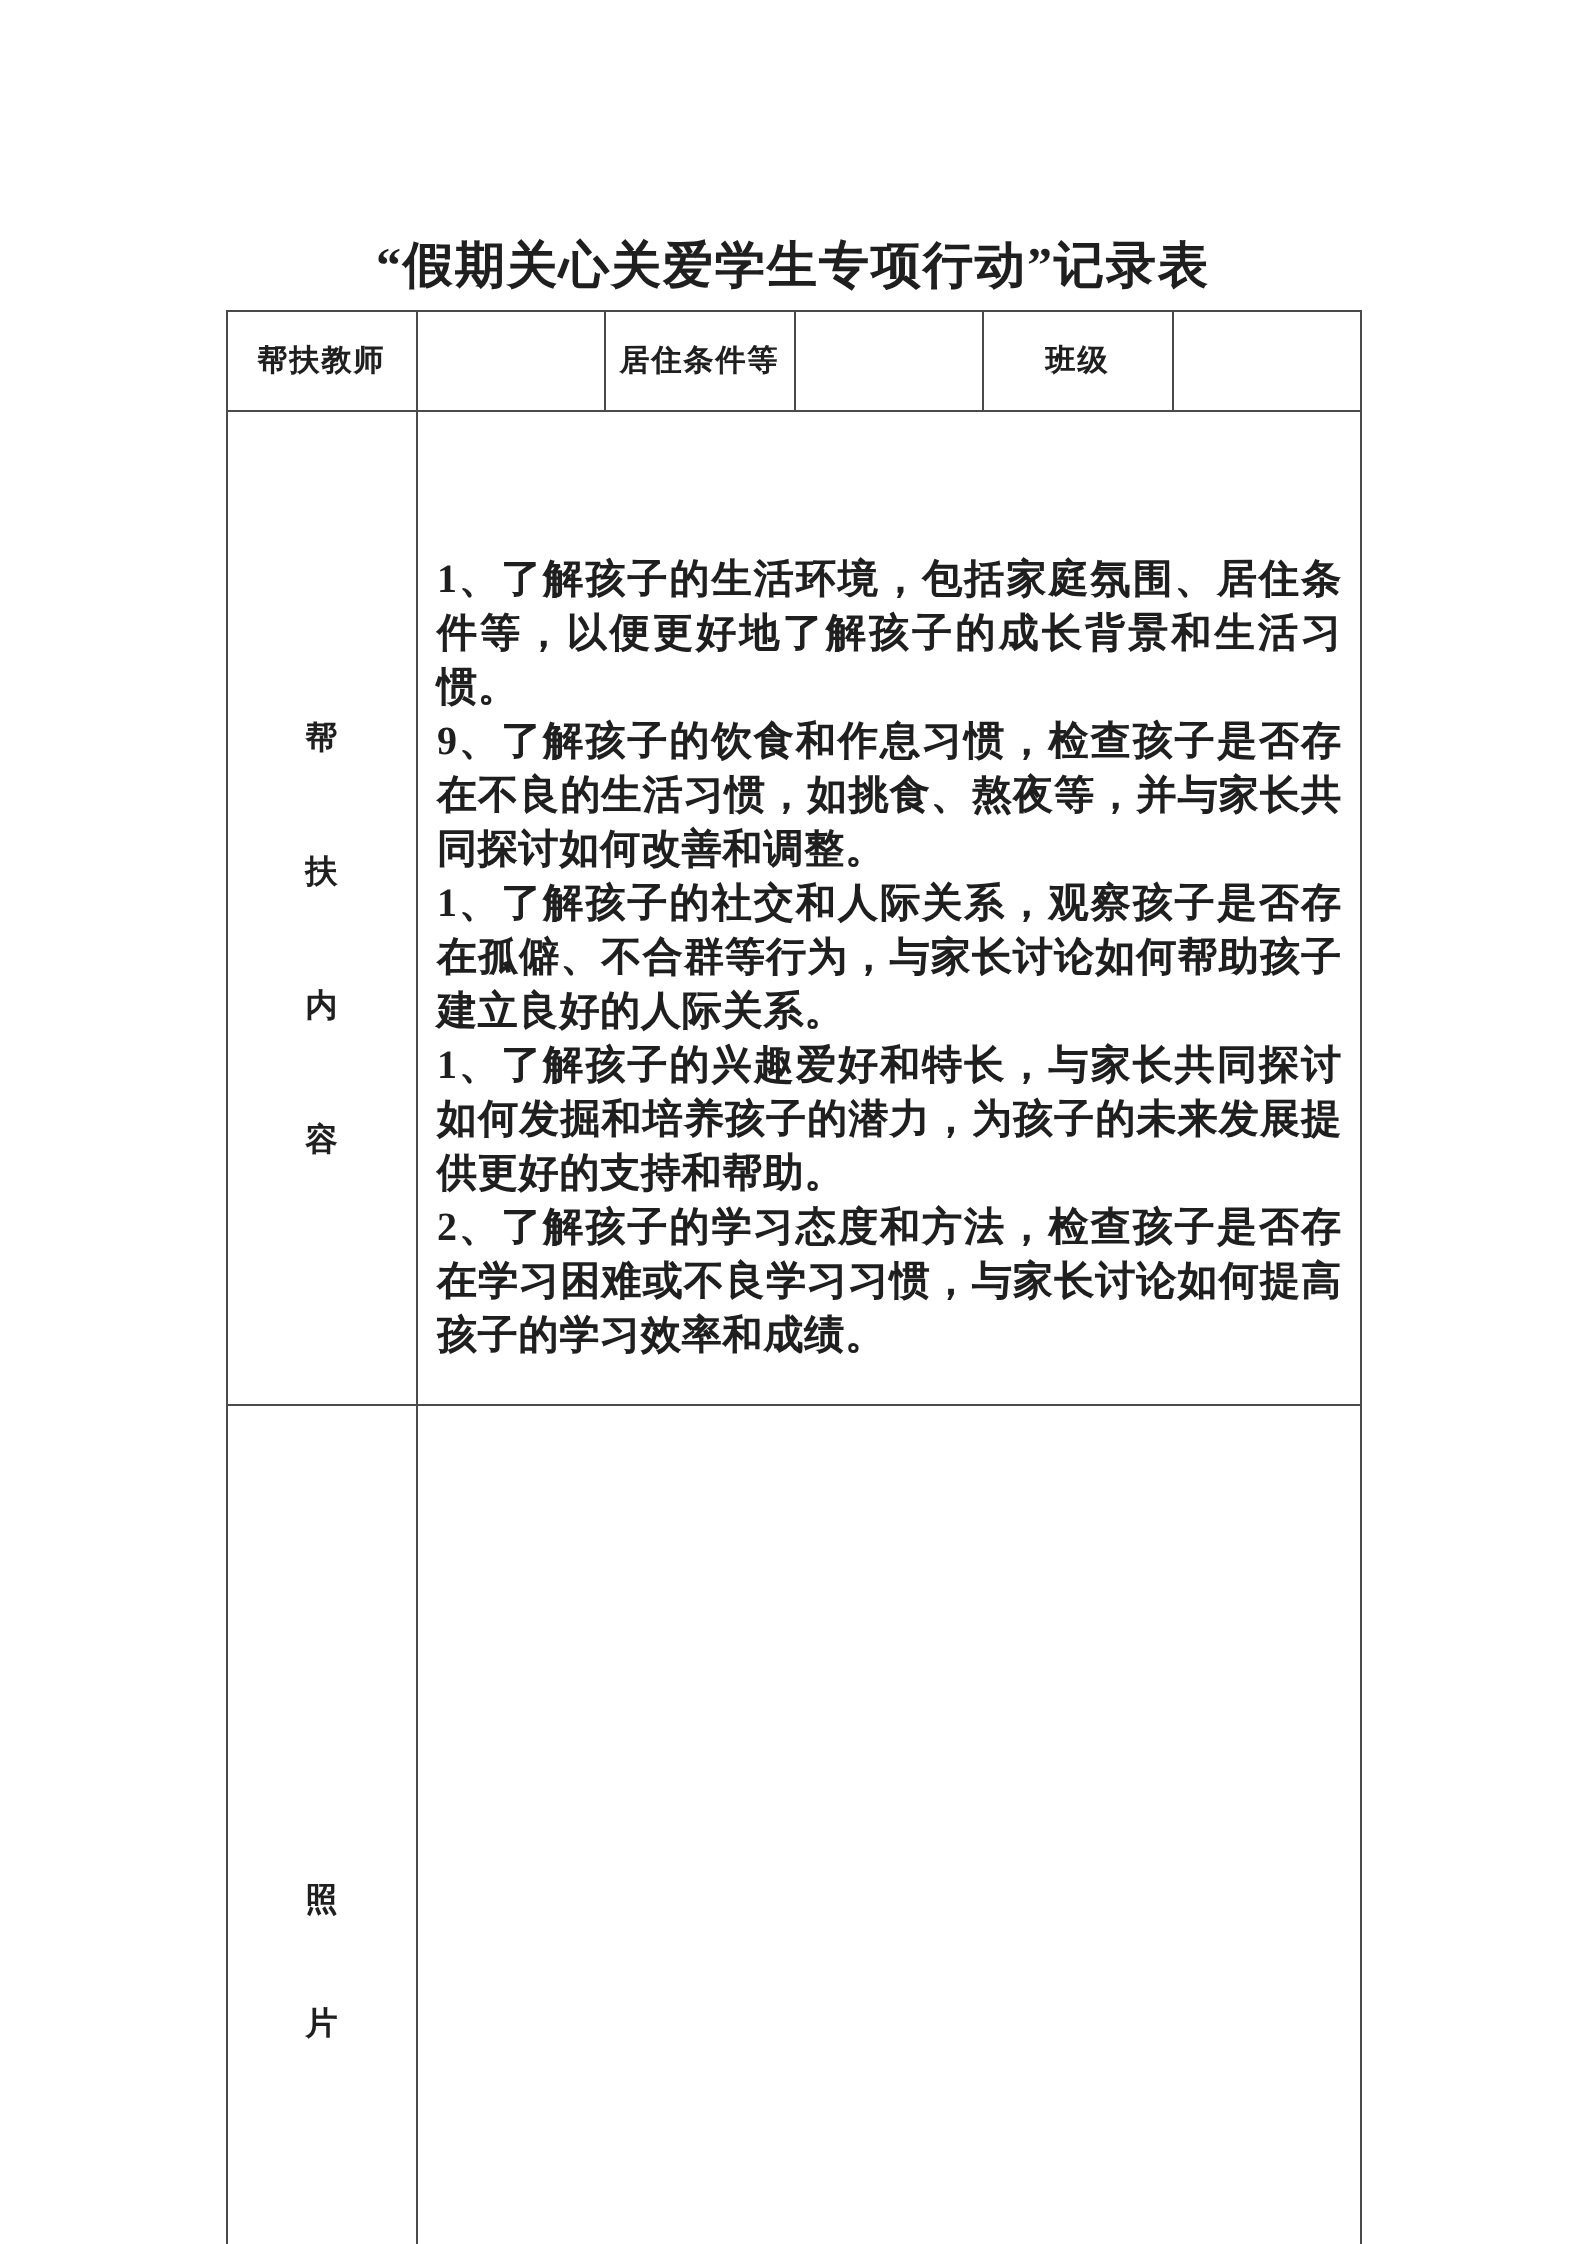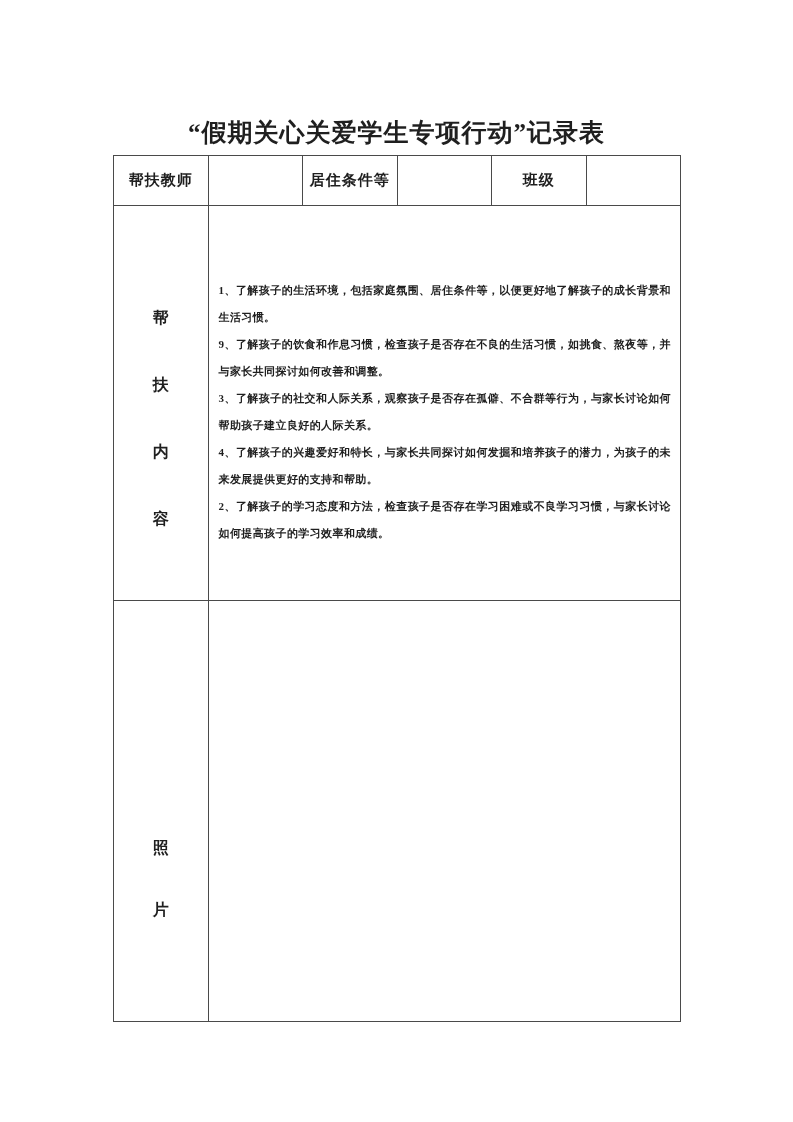--- a/index.html
+++ b/index.html
@@ -58,21 +58,21 @@
     font-size: 16px;
     position: relative;
   }
   .content-label-stack { gap: 46px; top: 16px; }
   .photo-label-stack { gap: 41px; top: 68px; }
   td.content-cell {
     vertical-align: top;
     padding: 71px 9px 20px 10px;
   }
   td.content-cell p {
-    font-size: 11px;
+    font-size: 20px;
     line-height: 27px;
     text-align: justify;
     letter-spacing: 0.4px;
   }
   td.photo-cell { vertical-align: top; }
 </style>
 </head>
 <body>
 
 <div class="page">
@@ -104,22 +104,22 @@
         <div class="label-stack content-label-stack">
           <span>帮</span>
           <span>扶</span>
           <span>内</span>
           <span>容</span>
         </div>
       </td>
       <td class="content-cell" colspan="5">
         <p>1、了解孩子的生活环境，包括家庭氛围、居住条件等，以便更好地了解孩子的成长背景和生活习惯。</p>
         <p>9、了解孩子的饮食和作息习惯，检查孩子是否存在不良的生活习惯，如挑食、熬夜等，并与家长共同探讨如何改善和调整。</p>
-        <p>3、了解孩子的社交和人际关系，观察孩子是否存在孤僻、不合群等行为，与家长讨论如何帮助孩子建立良好的人际关系。</p>
-        <p>4、了解孩子的兴趣爱好和特长，与家长共同探讨如何发掘和培养孩子的潜力，为孩子的未来发展提供更好的支持和帮助。</p>
+        <p>1、了解孩子的社交和人际关系，观察孩子是否存在孤僻、不合群等行为，与家长讨论如何帮助孩子建立良好的人际关系。</p>
+        <p>1、了解孩子的兴趣爱好和特长，与家长共同探讨如何发掘和培养孩子的潜力，为孩子的未来发展提供更好的支持和帮助。</p>
         <p>2、了解孩子的学习态度和方法，检查孩子是否存在学习困难或不良学习习惯，与家长讨论如何提高孩子的学习效率和成绩。</p>
       </td>
     </tr>
 
     <tr class="photo-row">
       <td class="label-cell">
         <div class="label-stack photo-label-stack">
           <span>照</span>
           <span>片</span>
         </div>

